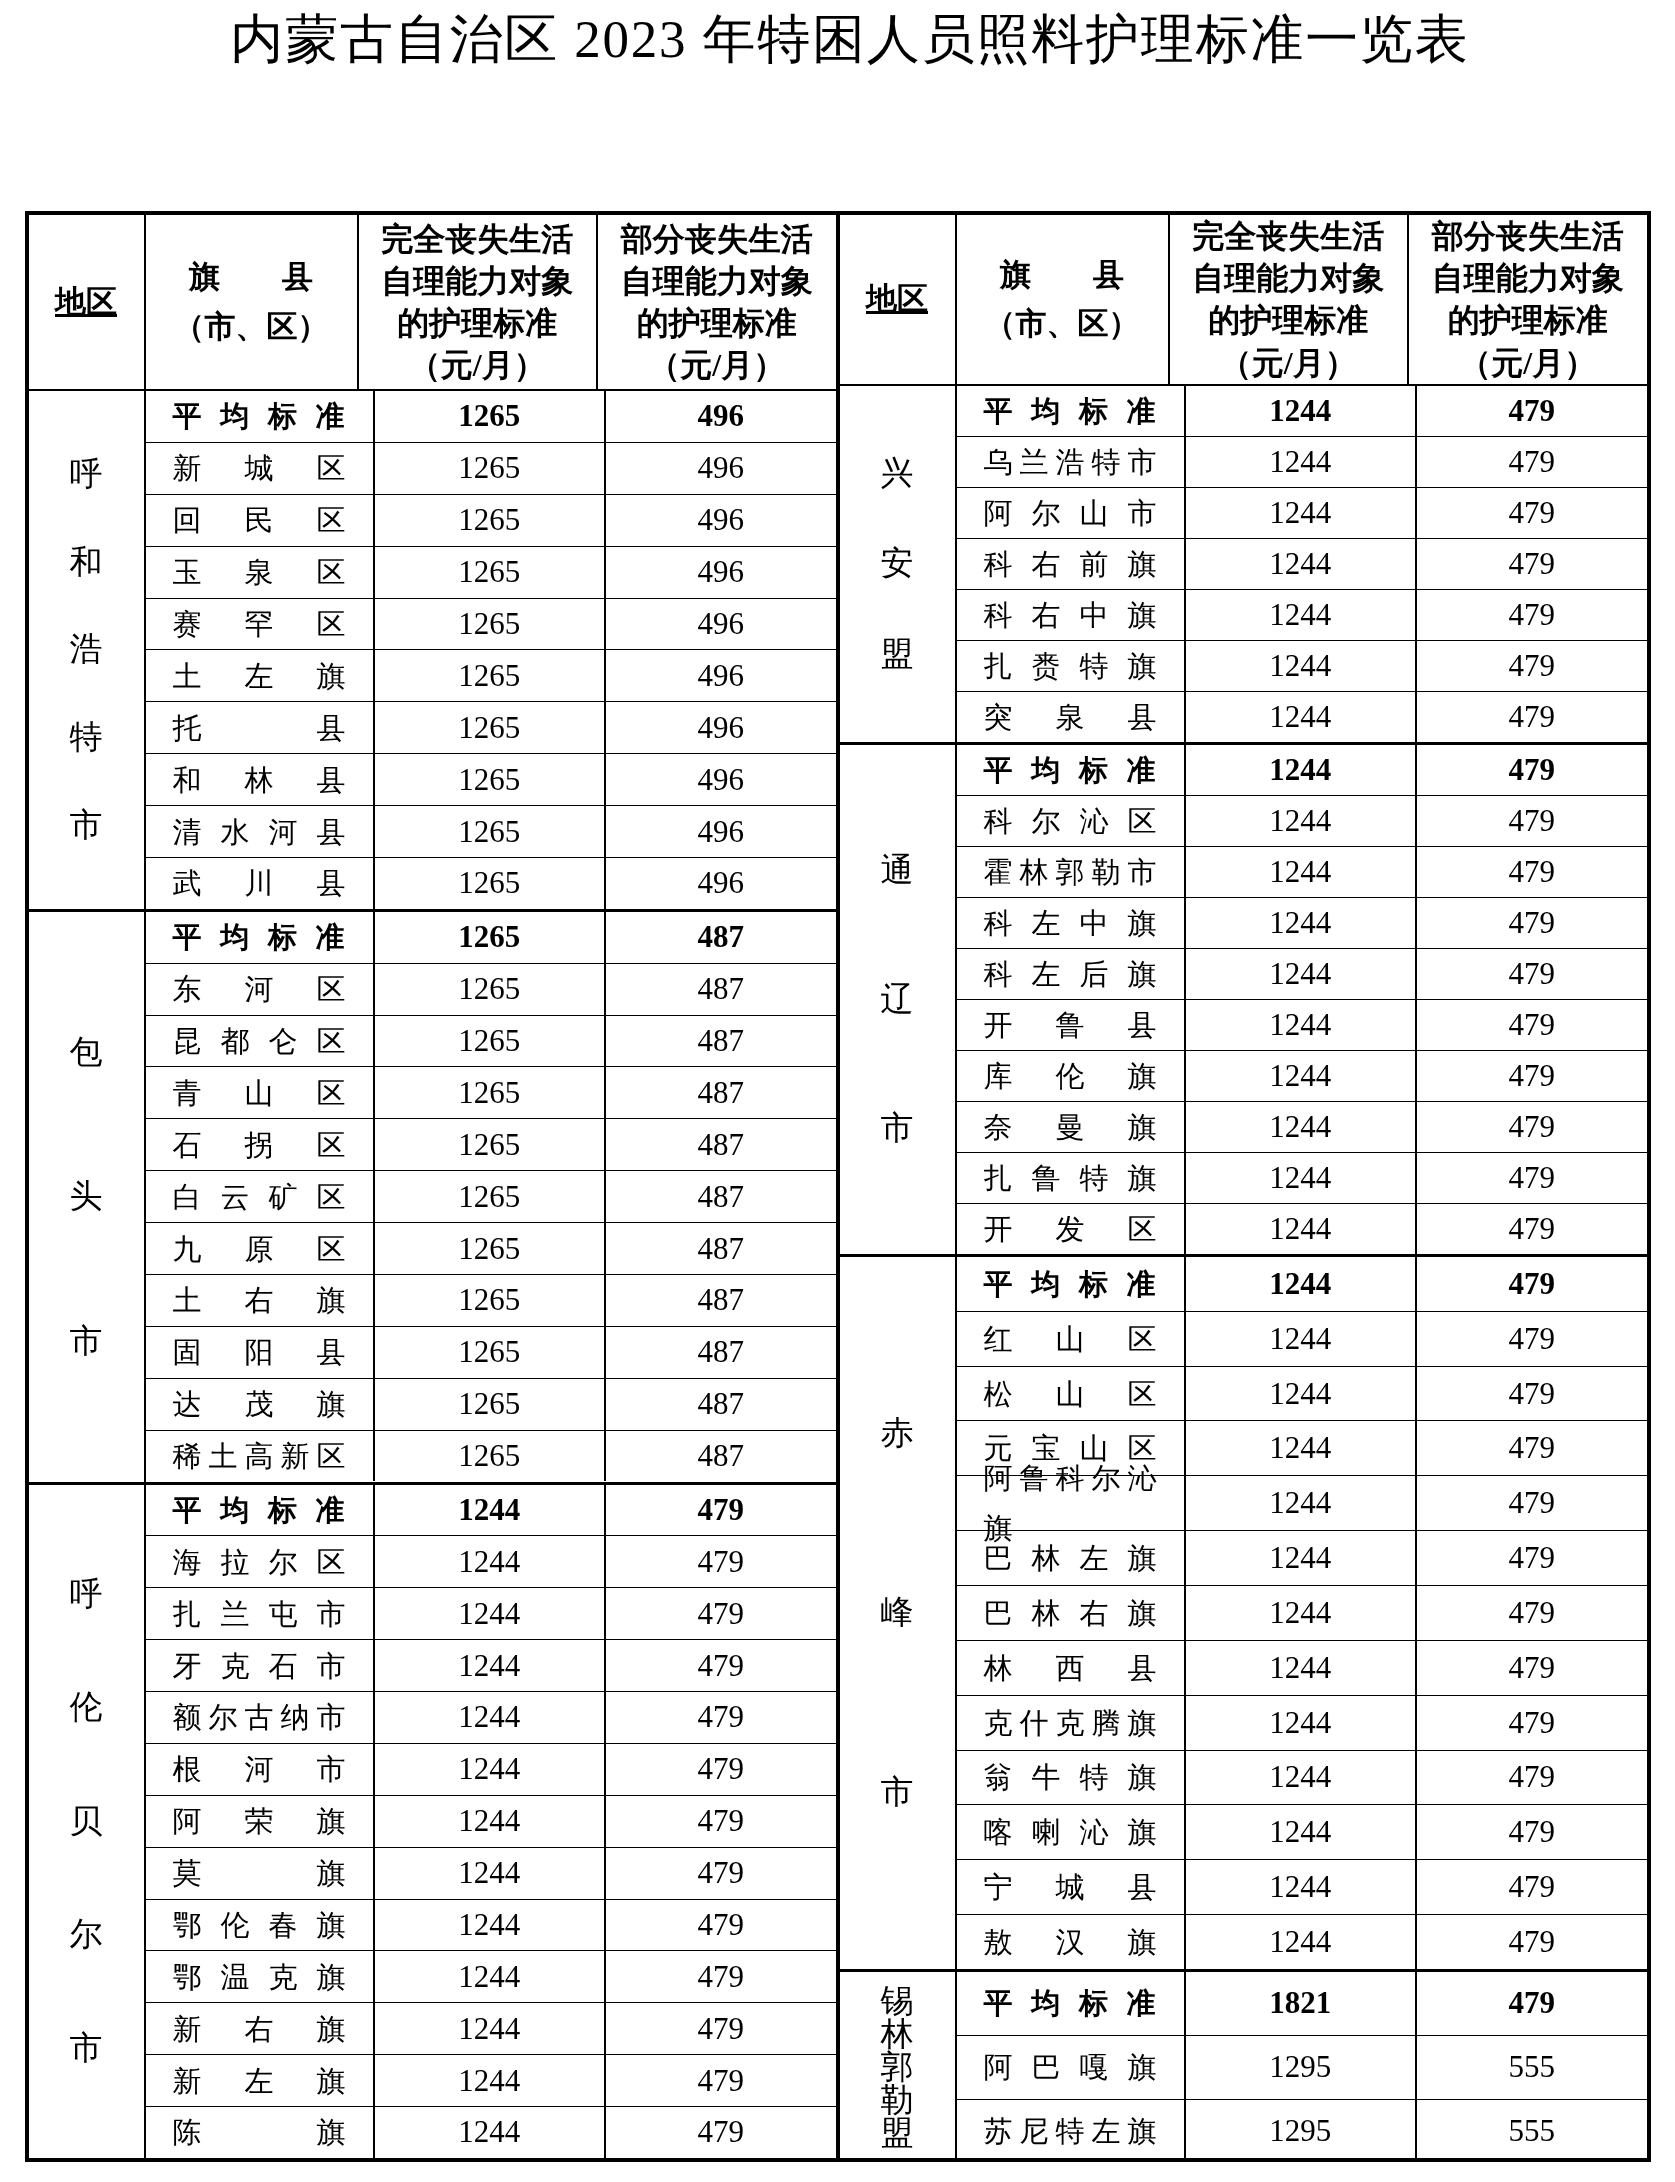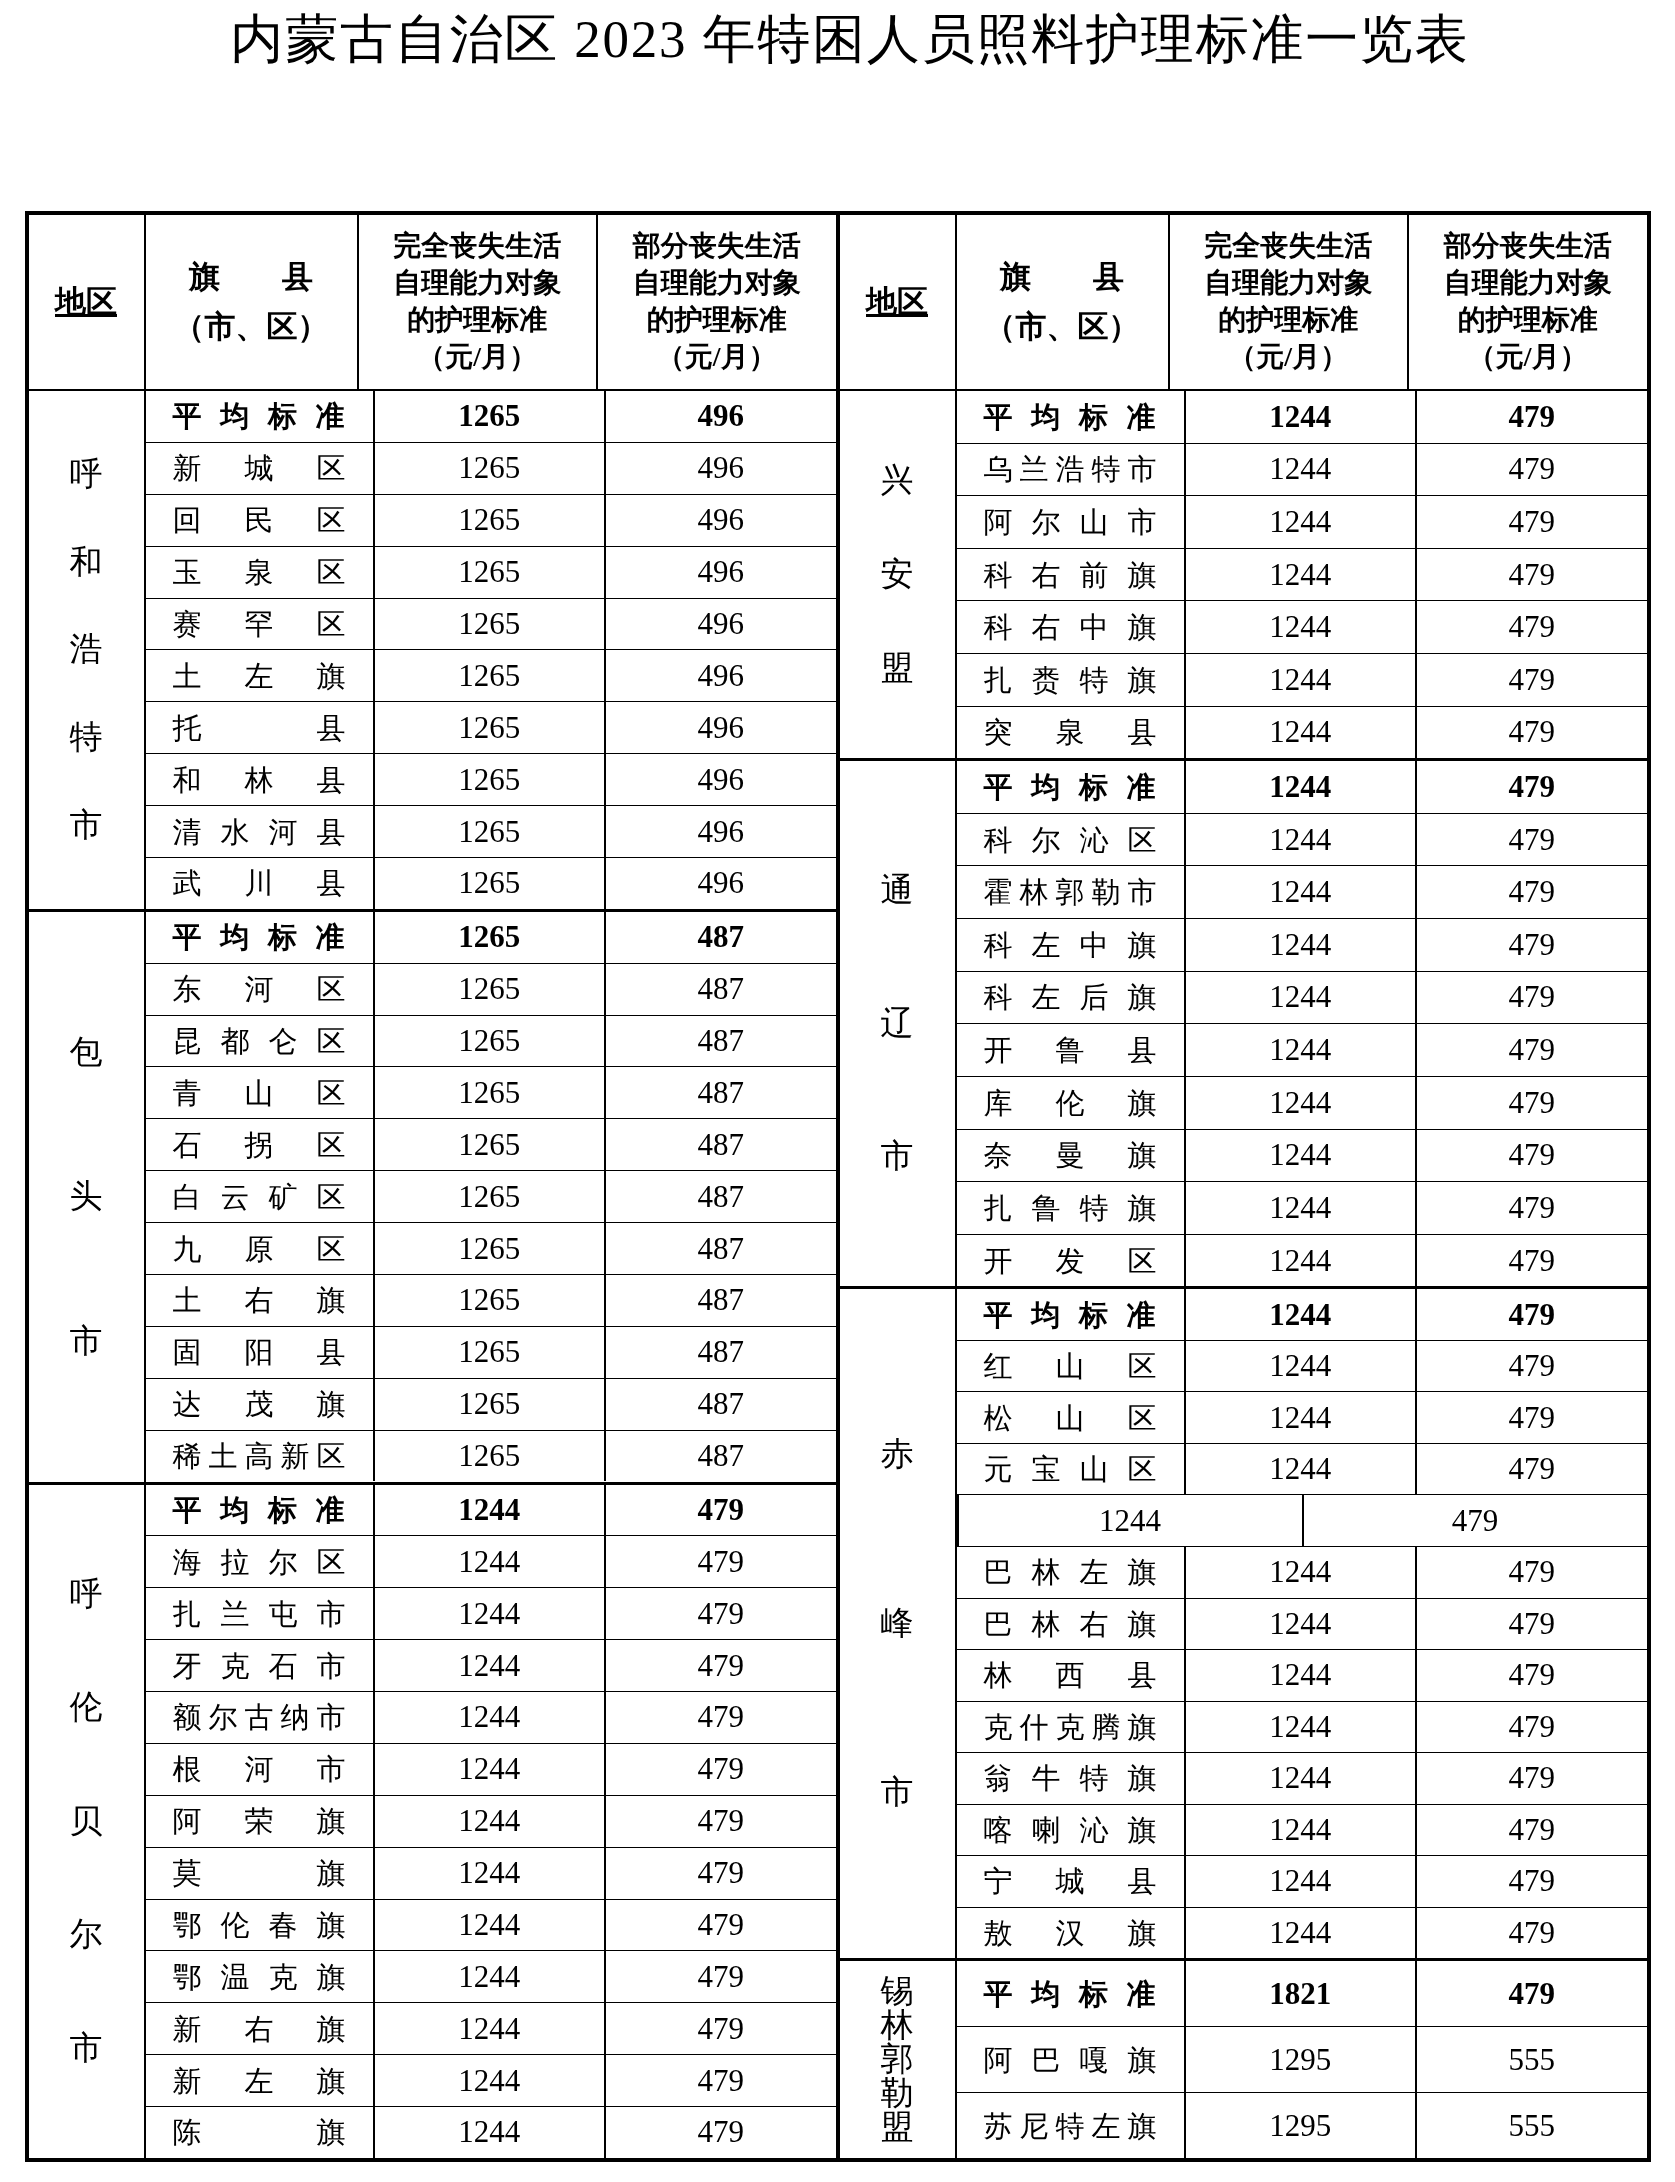--- a/index.html
+++ b/index.html
@@ -29,21 +29,21 @@
   
   .hhead{height:176px;display:flex;border-bottom:2.3px solid #000;}
   .hcell{
     display:flex;align-items:center;justify-content:center;
     text-align:center;font-weight:bold;
     white-space:pre-line;line-height:1.32;
   }
   .hcell+.hcell{border-left:2.3px solid #000;}
   .hc-region{width:115px;font-size:31px;text-decoration:underline;}
   .hc-county{width:213px;font-size:31px;line-height:1.6;}
-  .hc-num{flex:1;font-size:28px;}
+  .hc-num{flex:1;font-size:32px;}
 
   
   .hbody{flex:1;display:flex;flex-direction:column;}
   .region{display:flex;min-height:0;}
   .region+.region{border-top:3.6px solid #000;}
   .rlabel{
     width:115px;
     display:flex;flex-direction:column;
     align-items:center;justify-content:space-evenly;
     font-size:33px;line-height:1;
@@ -485,20 +485,21 @@
     <div class="cell c-num">479</div>
   </div>
 
   <div class="row">
     <div class="cell c-county">元宝山区</div>
     <div class="cell c-num">1244</div>
     <div class="cell c-num">479</div>
   </div>
 
   <div class="row">
+    <div class="cell c-county">阿鲁科尔沁旗</div>
     <div class="cell c-num">1244</div>
     <div class="cell c-num">479</div>
   </div>
 
   <div class="row">
     <div class="cell c-county">巴林左旗</div>
     <div class="cell c-num">1244</div>
     <div class="cell c-num">479</div>
   </div>
 

